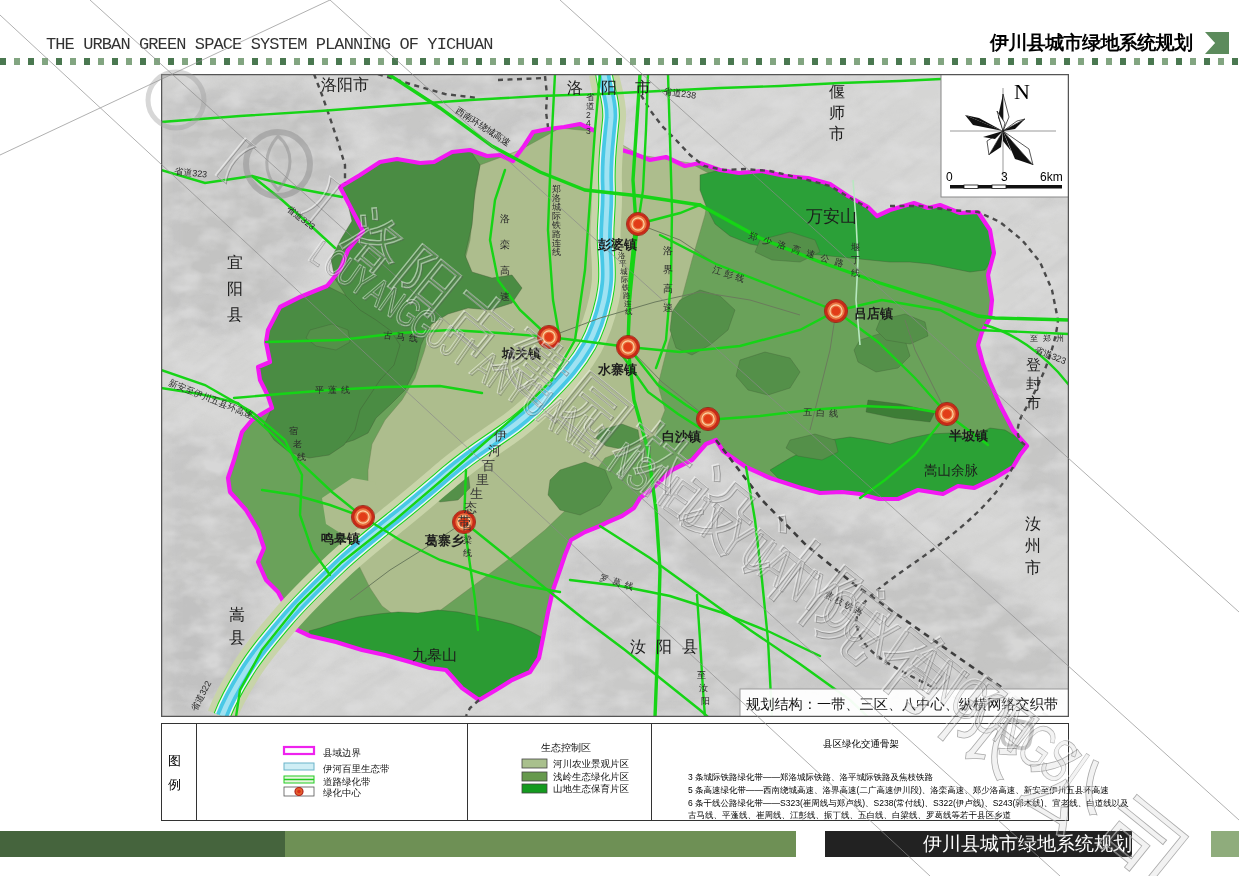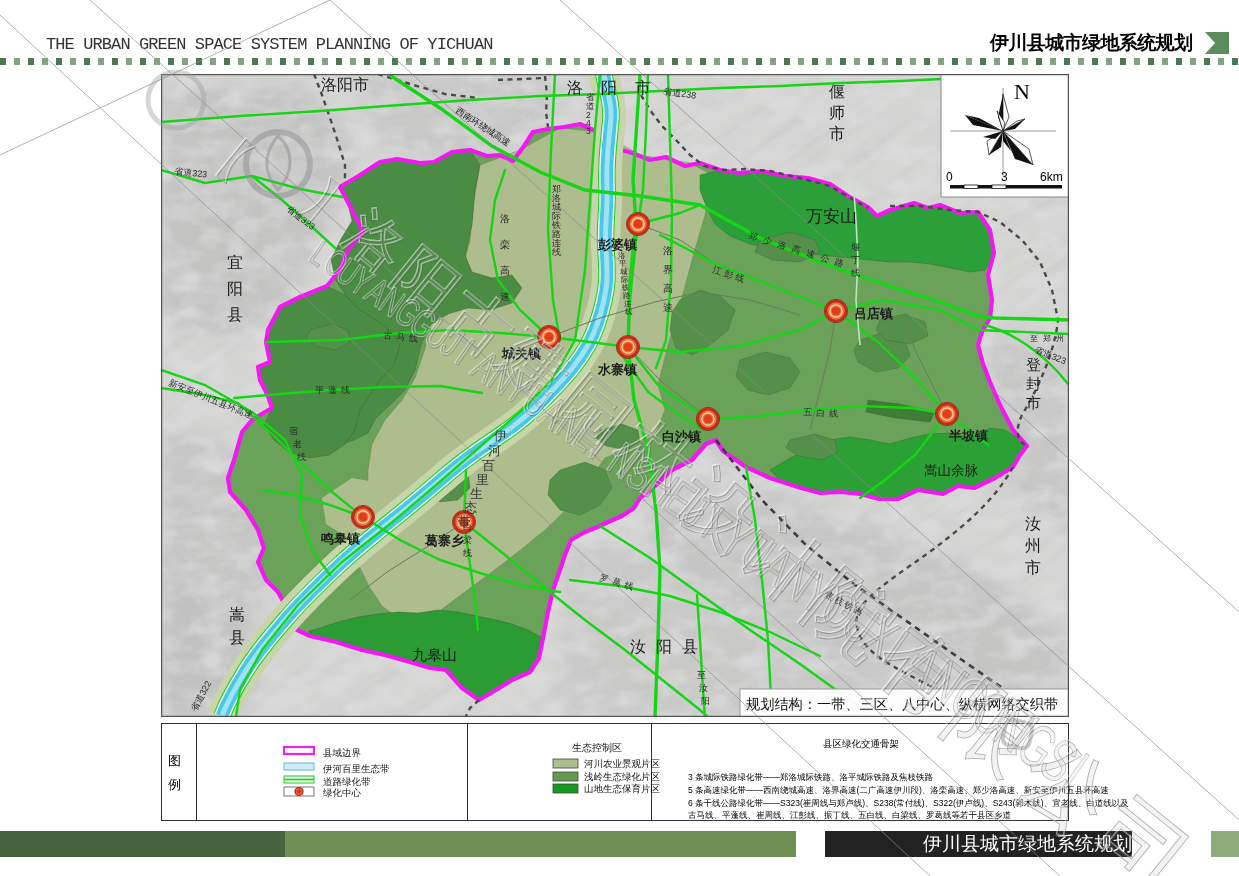--- a/index.html
+++ b/index.html
@@ -316,21 +316,21 @@
 
 <g>
         <rect x="88" y="64" width="30" height="9" fill="#fff" stroke="#555" stroke-width="0.8"></rect>
         <circle cx="103" cy="68.5" r="4" fill="#e2622e" stroke="#b3221a" stroke-width="1.2"></circle>
         <circle cx="103" cy="68.5" r="1.8" fill="#dd2d18"></circle>
         <text x="127" y="73" font-size="9.5" fill="#111">绿化中心</text>
       </g>
 </svg>
 </div>
 
-<div class="abs" style="left:490px;top:723px;width:184px;height:78px;padding-left:8px;">
+<div class="abs" style="left:467px;top:723px;width:184px;height:78px;">
 <svg width="184" height="98" font-family="Liberation Sans,sans-serif">
 <text x="74" y="28" font-size="10" fill="#111">生态控制区</text>
 <g>
         <rect x="55" y="36" width="25" height="9" fill="#a9c08d" stroke="#444" stroke-width="0.8"></rect>
         <text x="86" y="44" font-size="9.5" fill="#111">河川农业景观片区</text>
       </g>
 <g>
         <rect x="55" y="49" width="25" height="9" fill="#66994d" stroke="#444" stroke-width="0.8"></rect>
         <text x="86" y="57" font-size="9.5" fill="#111">浅岭生态绿化片区</text>
       </g>

